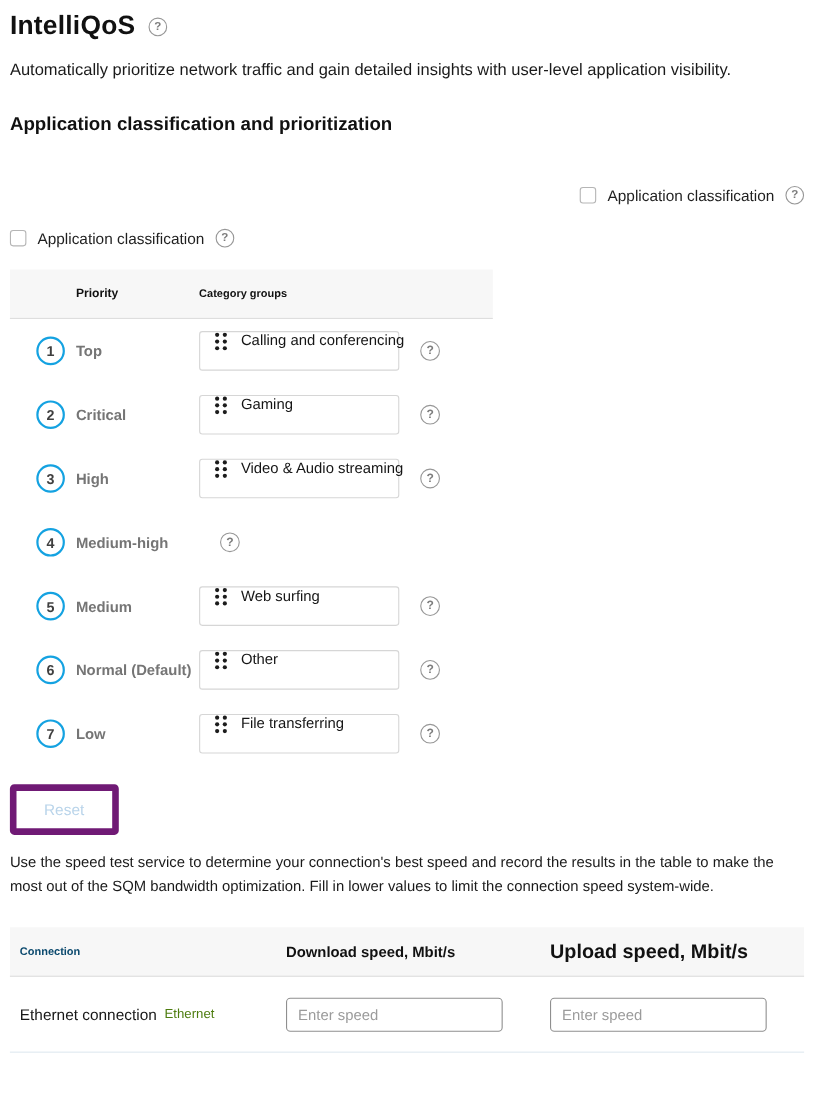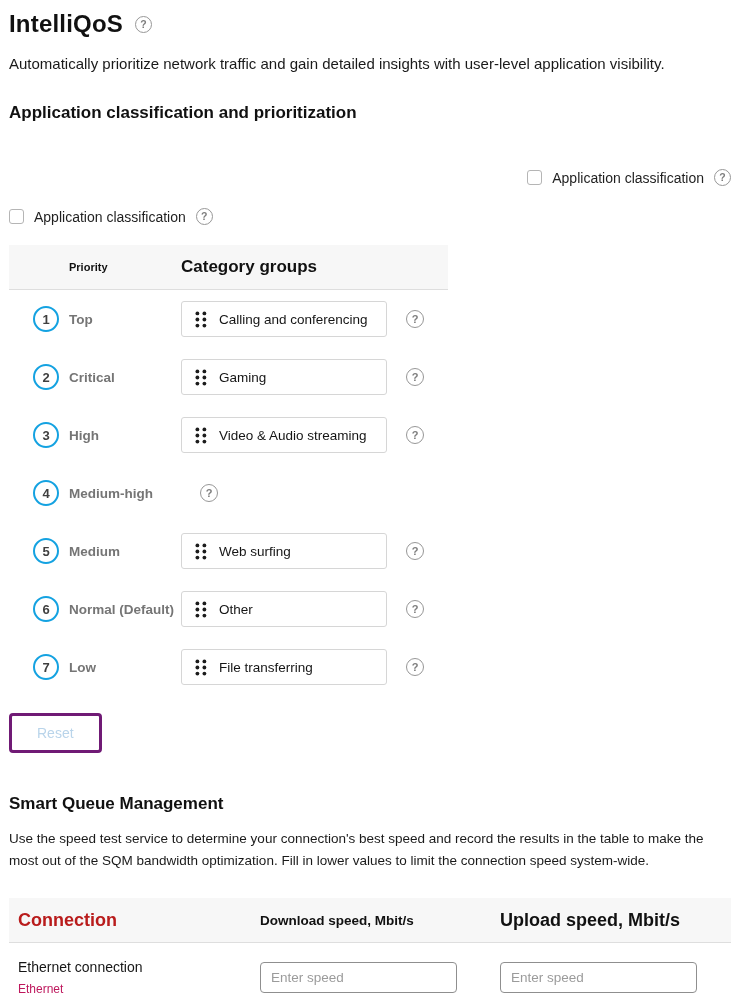--- a/index.html
+++ b/index.html
@@ -22,51 +22,51 @@
   .checkbox-row { display:flex; align-items:center; gap:10px; margin-top:22px; }
   .checkbox-row.first { margin-top:46px;justify-content:flex-end; }
   .checkbox { width:15px; height:15px; border:1px solid #b5b5b5; border-radius:3px; background:#fff; cursor:pointer; flex:0 0 auto; }
   .checkbox-label { font-size:14px; color:#1f1f1f; }
 
   
   .prio-table { margin-top:20px; width:439px; }
   .prio-head { display:flex; align-items:center; height:45px; background:#f7f7f7; border-bottom:1px solid #dedede; }
   .prio-head .spacer { width:60px; }
   .prio-head .h-priority { width:112px; font-size:11px; font-weight:700; color:#111; }
-  .prio-head .h-category { font-size:17px; font-weight:700; color:#111; }
+  .prio-head .h-category { font-size:10px; font-weight:700; color:#111; }
   .prio-row { display:flex; align-items:center; height:58px; }
   .cell-num { width:60px; padding-left:24px; display:flex; align-items:center; }
   .num-circle { width:26px; height:26px; border:2px solid #14a2e1; border-radius:50%;
     display:flex; align-items:center; justify-content:center;
     font-size:13px; font-weight:700; color:#3f3f3f; background:#fff; }
   .cell-priority { width:112px; font-size:13.5px; font-weight:700; color:#757575; }
-  .category-box { width:206px; height:36px; background:#fff; border:1px solid #d6d6d6; border-radius:3px;
-    display:flex; align-items:center; padding:0 10px 0 13px; cursor:grab; }
+  .category-box { width:182px; height:36px; background:#fff; border:1px solid #d6d6d6; border-radius:3px;
+    display:flex; padding:0 10px 0 13px; cursor:grab; }
   .drag-handle { display:inline-flex; margin-right:12px; flex:0 0 auto; }
   .category-label { font-size:13.5px; color:#151515; white-space:nowrap; }
   .prio-row .help-icon { margin-left:19px; }
 
   
   .reset-button { margin-top:17px; display:inline-block; background:#fff;
-    border:3px solid #701a75; border-radius:4px; padding:9px 25px;
+    border:6px solid #701a75; border-radius:4px; padding:9px 25px;
     font-size:14px; color:#b9d4ea; font-family:inherit; cursor:default; }
 
   
   .sqm-heading { margin-top:41px; }
   .sqm-desc { margin-top:14px; font-size:13.5px; line-height:22px; color:#1a1a1a; max-width:724px; }
 
   .sqm-table { margin-top:26px; width:722px; }
   .sqm-head { display:flex; align-items:center; height:45px; background:#f7f7f7; border-bottom:1px solid #dedede; }
-  .sqm-head .h-connection { width:251px; padding-left:9px; font-size:18px; font-weight:700; color:#b91c1c; }
+  .sqm-head .h-connection { width:251px; padding-left:9px; font-size:10px; font-weight:700; color:#0c4a6e; }
   .sqm-head .h-download { width:240px; font-size:13.5px; font-weight:700; color:#111; }
   .sqm-head .h-upload { font-size:18px; font-weight:700; color:#111; }
   .sqm-row { display:flex; align-items:center; height:69px; border-bottom:1px solid #dfe8f0; }
-  .conn-cell { width:251px; padding-left:9px; display:flex; flex-direction:column; gap:7px; }
+  .conn-cell { width:251px; padding-left:9px; display:flex; flex-direction:row; gap:7px; }
   .conn-name { font-size:14px; color:#161616; }
-  .conn-sub { font-size:12px; color:#be185d; }
+  .conn-sub { font-size:12px; color:#4d7c0f; }
   .speed-cell-dl { width:240px; }
   .speed-input { width:197px; height:31px; border:1px solid #8f8f8f; border-radius:4px;
     padding:0 10px; font-size:13.5px; font-family:inherit; color:#1a1a1a; background:#fff; }
   .speed-input::placeholder { color:#9b9b9b; opacity:1; }
 </style>
 </head>
 <body>
 
 <div class="page">
 
@@ -229,21 +229,20 @@
       </span>
       <span class="category-label">File transferring</span>
     </div>
     <span class="help-icon">?</span>
   </div>
 </div>
   </div>
 
   <button class="reset-button">Reset</button>
 
-  <h2 class="section-heading sqm-heading">Smart Queue Management</h2>
 
   <p class="sqm-desc">Use the speed test service to determine your connection's best speed and record the results in the table to make the most out of the SQM bandwidth optimization. Fill in lower values to limit the connection speed system-wide.</p>
 
   <div class="sqm-table">
     <div class="sqm-head">
       <span class="h-connection">Connection</span>
       <span class="h-download">Download speed, Mbit/s</span>
       <span class="h-upload">Upload speed, Mbit/s</span>
     </div>
     <div class="sqm-row">

